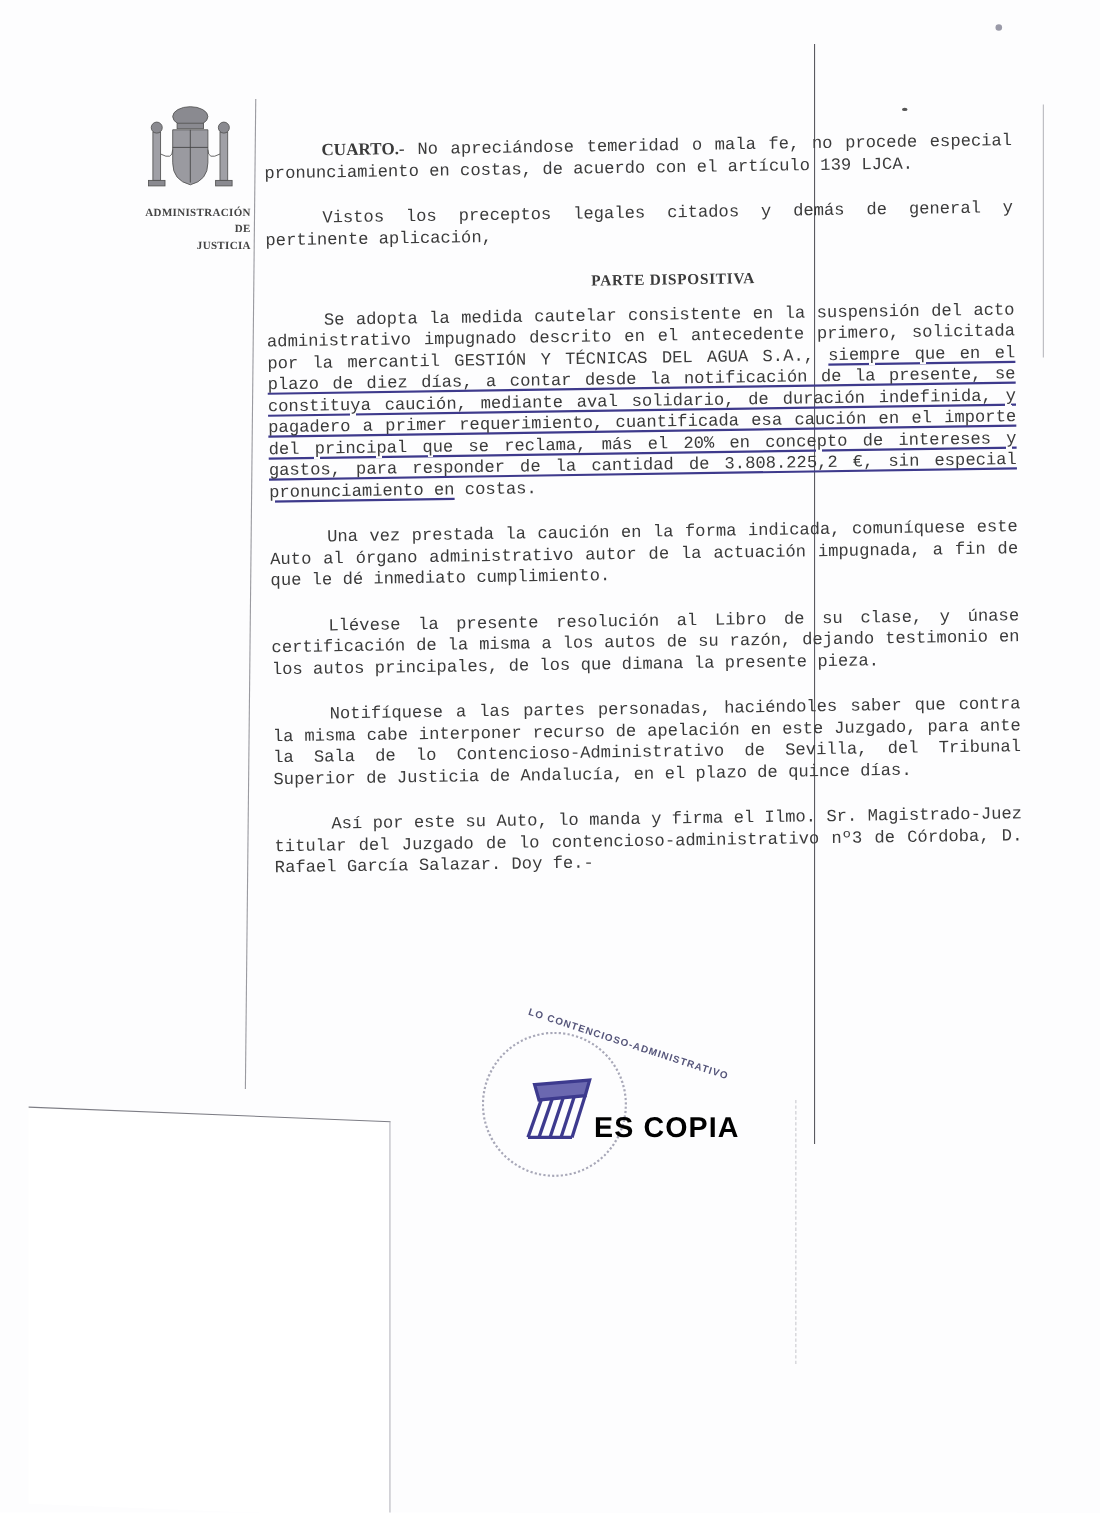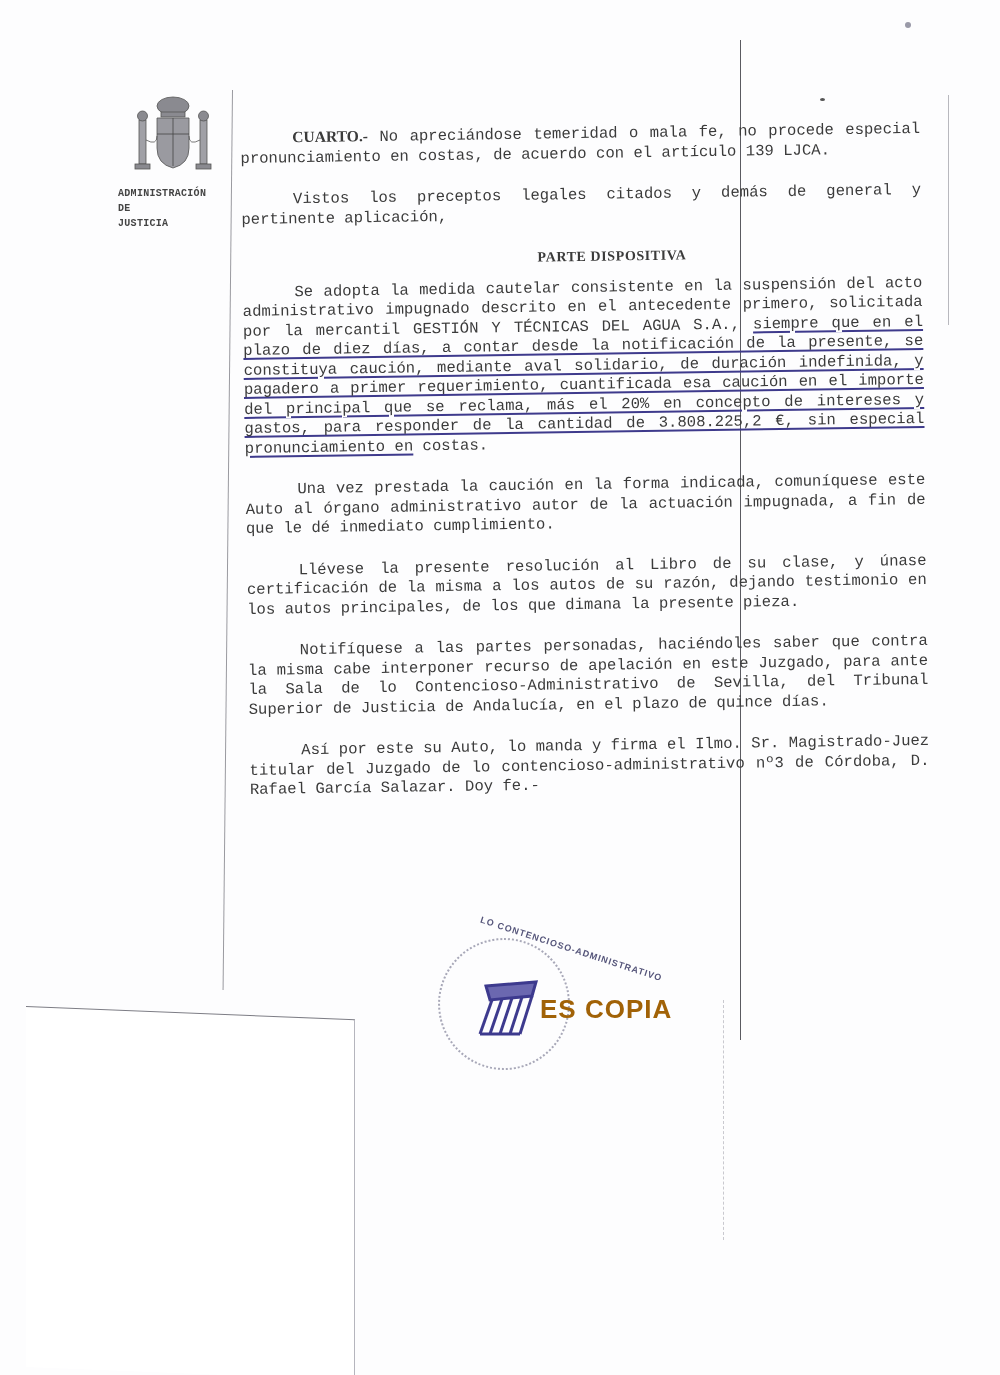--- a/index.html
+++ b/index.html
@@ -13,22 +13,22 @@
     .vline { position: absolute; width: 1.3px; background: #5a5a60; }
     .vline.center { left: 740px; top: 40px; height: 1000px; }
     .vline.left { left: 232px; top: 90px; height: 900px; background: #9a9aa0; transform: rotate(0.6deg); transform-origin: top; }
     .vline.right-faint { left: 948px; top: 95px; height: 230px; background: #b8b8be; width: 1px; }
     .vline.dotted { left: 723px; top: 1000px; height: 240px; background: none; border-left: 1px dashed #c9c9cf; }
 
     
     .emblem { position: absolute; left: 118px; top: 90px; width: 110px; }
     .emblem svg { display: block; margin: 0 auto; }
     .emblem .caption {
-      font-family: Liberation Mono, monospace; font-weight: bold;
-      font-size: 10px; letter-spacing: 0.3px; color: #444; text-align: left; line-height: 15px;
+      font-family: Liberation Serif, serif; font-weight: bold;
+      font-size: 10px; letter-spacing: 0.3px; color: #444; text-align: right; line-height: 15px;
     }
 
     
     .text-block {
       position: absolute; left: 240px; top: 128px; width: 680px;
       transform: rotate(-0.85deg); transform-origin: left top;
       font-size: 15.6px; line-height: 19.5px; color: #3b3b3b;
     }
     .para { text-align: justify; margin: 0 0 22px 0; }
     .para.indent { text-indent: 52px; }
@@ -48,22 +48,22 @@
       position: absolute; left: 0; top: 0; width: 128px; height: 128px; border-radius: 50%;
       border: 2px dotted #a8a8b8;
     }
     .stamp .seal-text {
       position: absolute; left: 38px; top: 6px; font-size: 9px; color: #55557a;
       font-family: "Liberation Sans", sans-serif; font-weight: bold; transform: rotate(18deg);
       letter-spacing: 1px;
     }
     .stamp .seal-icon { position: absolute; left: 38px; top: 40px; }
     .stamp .copia {
-      position: absolute; left: 102px; top: 56px; font-family: "Liberation Sans", sans-serif;
-      font-weight: bold; font-size: 26px; letter-spacing: 1px; color: #a16207;
+      position: absolute; left: 102px; top: 72px; font-family: "Liberation Sans", sans-serif;
+      font-weight: bold; font-size: 26px; letter-spacing: 1px; color: #000000;
     }
 
     
     .overlay-sheet {
       position: absolute; left: 26px; top: 1006px; width: 328px; height: 360px;
       border-top: 1px solid #7d7d85; border-right: 1px solid #b5b5bd; background: #ffffff;
       transform: skewY(2.3deg); transform-origin: left top;
     }
 
     .dot { position: absolute; border-radius: 50%; background: #9a9aa8; }

